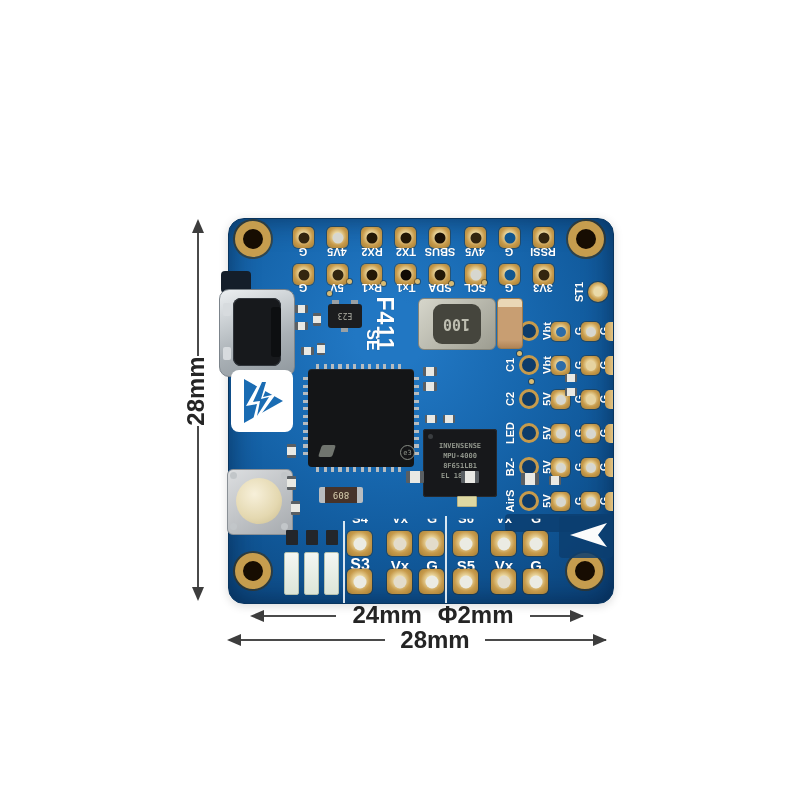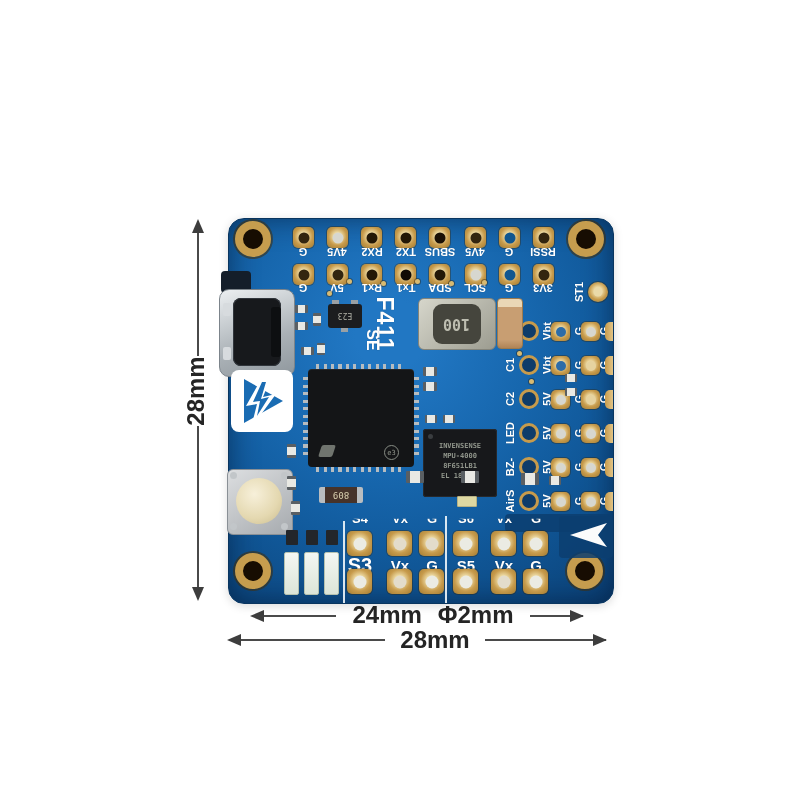--- a/index.html
+++ b/index.html
@@ -261,21 +261,21 @@
       <div class="psq s25" style="left:224px;top:312px">
           <i class="bore b13" style="background:#ebebe3"></i>
         </div>
       <div class="psq s25" style="left:262px;top:312px">
           <i class="bore b13" style="background:#ebebe3"></i>
         </div>
       <div class="psq s25" style="left:294px;top:312px">
           <i class="bore b13" style="background:#ebebe3"></i>
         </div>
 
-      <span class="lbl" style="left:109px;top:338px;width:44px;height:16px;font-size:20px">S3</span>
+      <span class="lbl" style="left:109px;top:338px;width:44px;height:16px;font-size:16px">S3</span>
       <span class="lbl" style="left:149px;top:338px;width:44px;height:16px;font-size:15px">Vx</span>
       <span class="lbl" style="left:181px;top:338px;width:44px;height:16px;font-size:15px">G</span>
       <span class="lbl" style="left:215px;top:338px;width:44px;height:16px;font-size:15px">S5</span>
       <span class="lbl" style="left:253px;top:338px;width:44px;height:16px;font-size:15px">Vx</span>
       <span class="lbl" style="left:285px;top:338px;width:44px;height:16px;font-size:15px">G</span>
 
       <div class="psq s25" style="left:118px;top:350px">
           <i class="bore b13" style="background:#ebebe3"></i>
         </div>
       <div class="psq s25" style="left:158px;top:350px">
@@ -327,21 +327,21 @@
 
     <span class="lbl r90" style="left:126px;top:93px;width:60px;height:24px;font:bold 23px 'Liberation Sans',sans-serif;letter-spacing:1px">F411</span>
     <span class="lbl r90" style="left:128px;top:112px;width:30px;height:18px;font:bold 16px 'Liberation Sans',sans-serif">SE</span>
 
     <div class="ab" style="left:79px;top:150px;width:106px;height:98px;background:#141517;border-radius:4px;box-shadow:inset 0 1px 0 rgba(255,255,255,.08)">
       <div class="pinh" style="left:8px;top:-5px;width:90px;height:5px"></div>
       <div class="pinh" style="left:8px;top:98px;width:90px;height:5px"></div>
       <div class="pinv" style="left:-5px;top:8px;width:5px;height:82px"></div>
       <div class="pinv" style="left:106px;top:8px;width:5px;height:82px"></div>
       <i class="ab" style="left:12px;top:76px;width:14px;height:12px;background:#878c84;border-radius:2px;transform:skewX(-18deg);opacity:.8"></i>
-      <span class="ab" style="left:76px;top:76px;width:13px;height:13px;border:1px solid #878c84;border-radius:50%;color:#90958b;font:7px 'DejaVu Sans Mono',monospace;display:flex;align-items:center;justify-content:center">e3</span>
+      <span class="ab" style="left:92px;top:76px;width:13px;height:13px;border:1px solid #878c84;border-radius:50%;color:#90958b;font:7px 'DejaVu Sans Mono',monospace;display:flex;align-items:center;justify-content:center">e3</span>
     </div>
 
     <div class="ab" style="left:194px;top:210px;width:74px;height:68px;background:#17181b;border-radius:3px;box-shadow:inset 0 0 0 1px #26282c">
       <i class="ab" style="left:5px;top:5px;width:5px;height:5px;border-radius:50%;background:#3a3d40"></i>
       <div class="chiptext" style="left:0;top:12px;width:74px;font-size:7px;line-height:1.45">
         <span>INVENSENSE</span>
         <span>MPU-4000</span>
         <span>8F651LB1</span>
         <span>EL 1835 E</span>
       </div>

